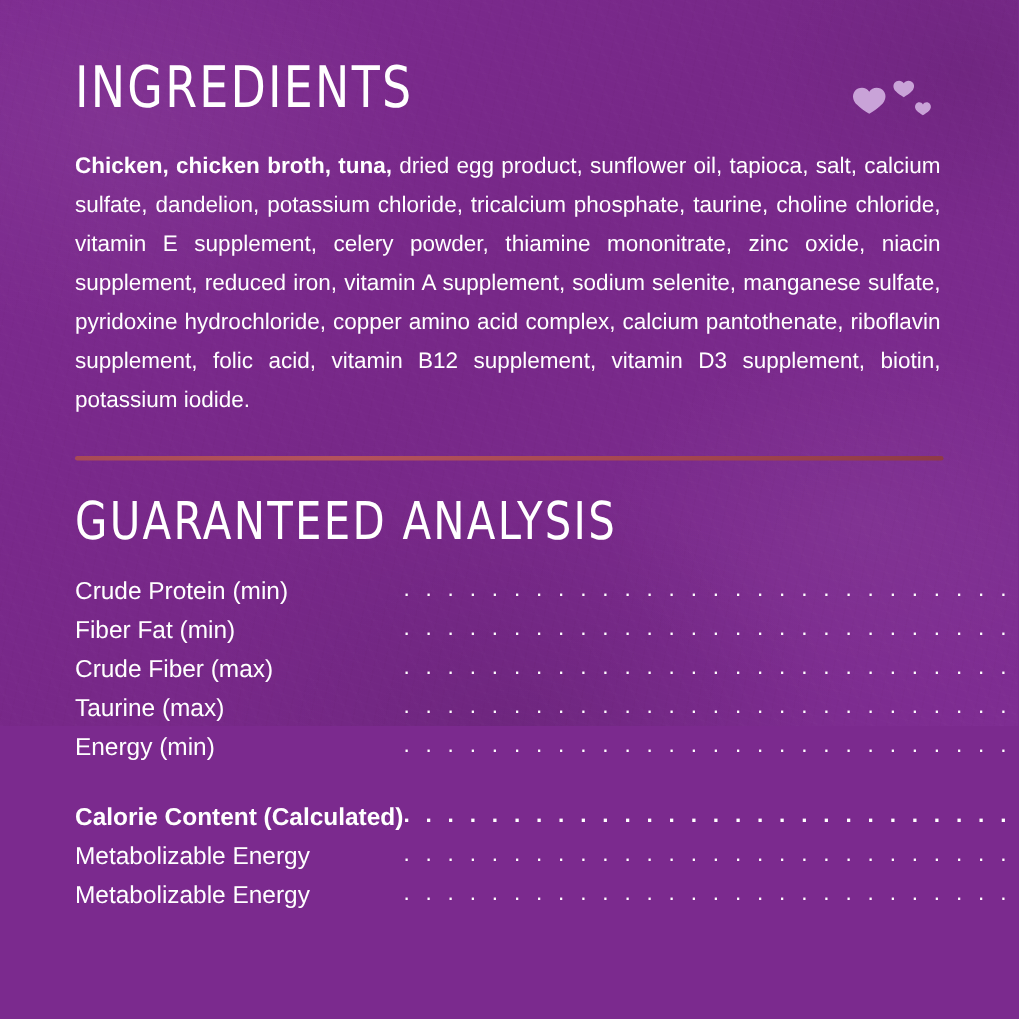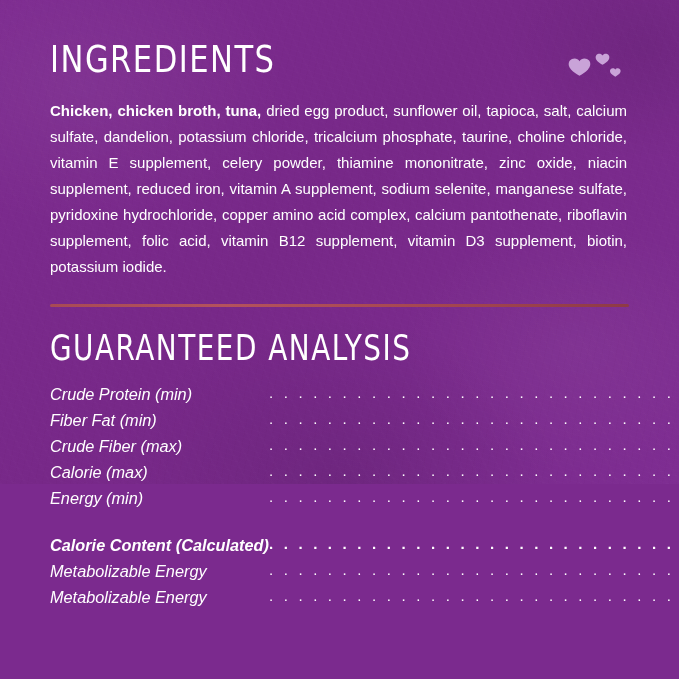--- a/index.html
+++ b/index.html
@@ -89,21 +89,20 @@
     font-size: 16.3px;
   }
   table.analysis td {
     padding: 3.5px 0;
     vertical-align: baseline;
     white-space: nowrap;
   }
   td.label-cell {
     width: 1%;
     padding-right: 4px;
-    font-style: italic;
   }
   td.dots {
     width: 98%;
     overflow: hidden;
     position: relative;
   }
   td.dots span.dotfill {
     display: block;
     overflow: hidden;
     white-space: nowrap;
@@ -160,21 +159,21 @@
 
         </tr>
         <tr>
           <td class="label-cell">Crude Fiber (max)</td>
           <td class="dots">
               <span class="dotfill">. . . . . . . . . . . . . . . . . . . . . . . . . . . . . . . . . . . . . . . . . . . . . . . . . . . . . . . . . . . . . . . . . . . . . .</span>
             </td>
 
         </tr>
         <tr>
-          <td class="label-cell">Calorie (max)</td>
+          <td class="label-cell">Taurine (max)</td>
           <td class="dots">
               <span class="dotfill">. . . . . . . . . . . . . . . . . . . . . . . . . . . . . . . . . . . . . . . . . . . . . . . . . . . . . . . . . . . . . . . . . . . . . .</span>
             </td>
 
         </tr>
         <tr>
           <td class="label-cell">Energy (min)</td>
           <td class="dots">
               <span class="dotfill">. . . . . . . . . . . . . . . . . . . . . . . . . . . . . . . . . . . . . . . . . . . . . . . . . . . . . . . . . . . . . . . . . . . . . .</span>
             </td>

